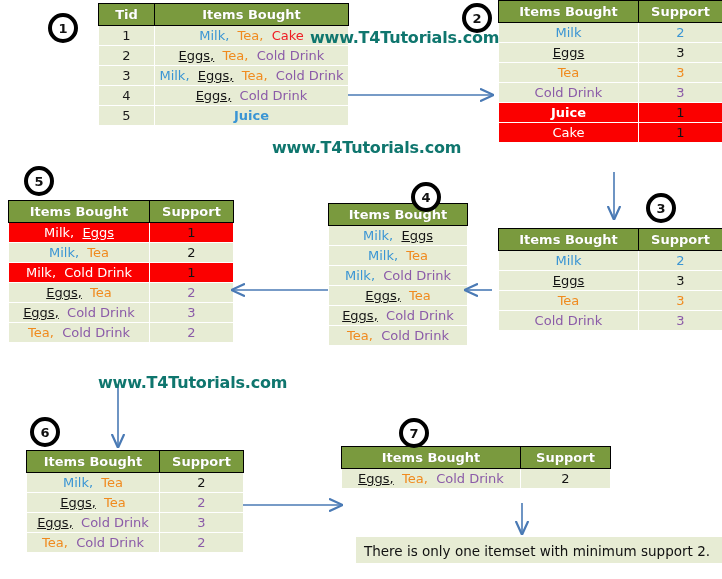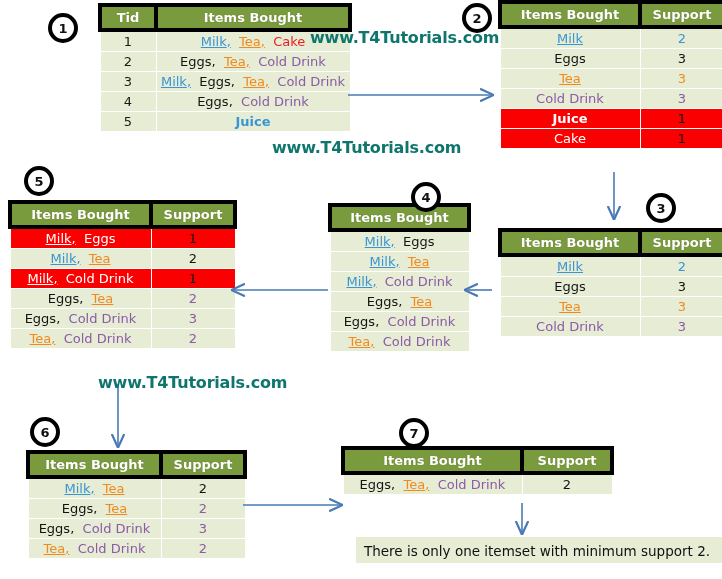--- a/index.html
+++ b/index.html
@@ -4,34 +4,34 @@
 <style>
   html,body{margin:0;padding:0;}
   body{
     width:722px;height:579px;position:relative;overflow:hidden;
     background:#ffffff;
     font-family:"DejaVu Sans","Liberation Sans",sans-serif;
   }
   .tbl{position:absolute;border-collapse:collapse;table-layout:fixed;}
   .tbl th{
     background:#7a9a3e;color:#ffffff;font-weight:bold;font-size:13px;
-    text-align:center;padding:3px 4px;border:4px solid #000000;
+    text-align:center;padding:3px 4px;border:1px solid #000000;
     text-shadow:0 0 1px rgba(0,0,0,.25);
   }
   .tbl td{
     background:#e7ecd4;font-size:13px;text-align:center;
     padding:2px 4px;border:1px solid #ffffff;color:#1a1a1a;
   }
   .tbl td.red{background:#fb0000;color:#ffffff;}
   .tbl td.red .mk,.tbl td.red .eg,.tbl td.red .te,.tbl td.red .cd,
   .tbl td.red .ju,.tbl td.red .ck{color:#ffffff;}
 
-  .mk{color:#3a95d4;text-decoration:underline;}          
-  .eg{color:#141414;}          
-  .te{color:#f08a1e;text-decoration:underline;}          
+  .mk{color:#3a95d4;}          
+  .eg{color:#141414;text-decoration:underline;}          
+  .te{color:#f08a1e;}          
   .cd{color:#8b5ba8;}          
   .ju{color:#3a95d4;font-weight:bold;}          
   .ck{color:#ef1c24;margin-top:28px;}          
   .nblk{color:#141414;}
   .nblu{color:#3a95d4;}
   .norg{color:#f08a1e;}
   .npur{color:#8b5ba8;}
 
   .badge{
     position:absolute;width:30px;height:30px;border-radius:50%;

